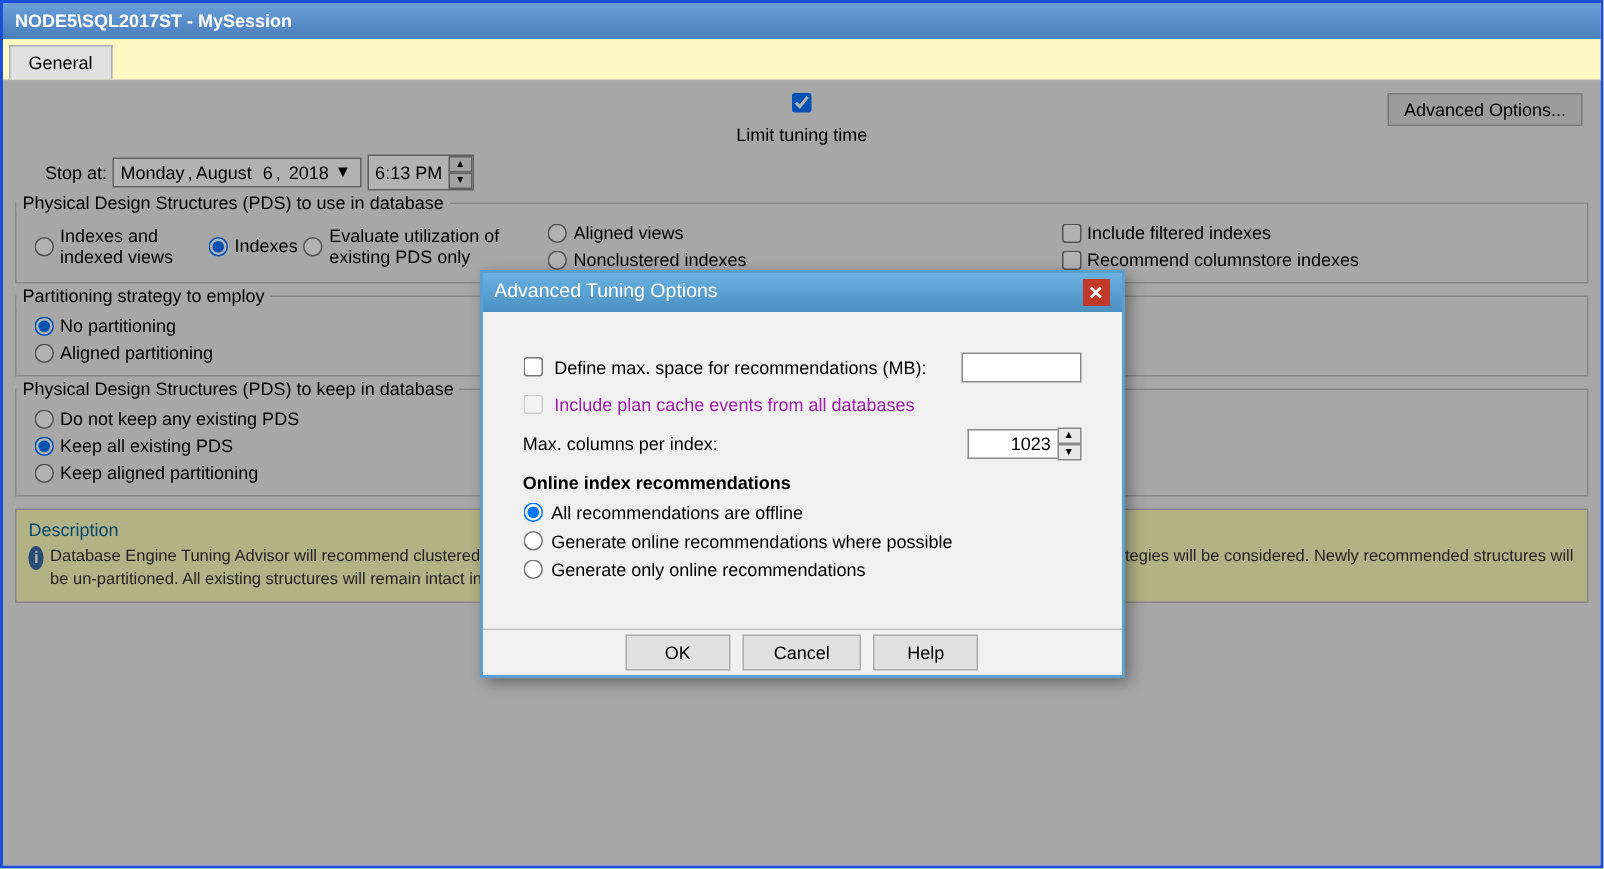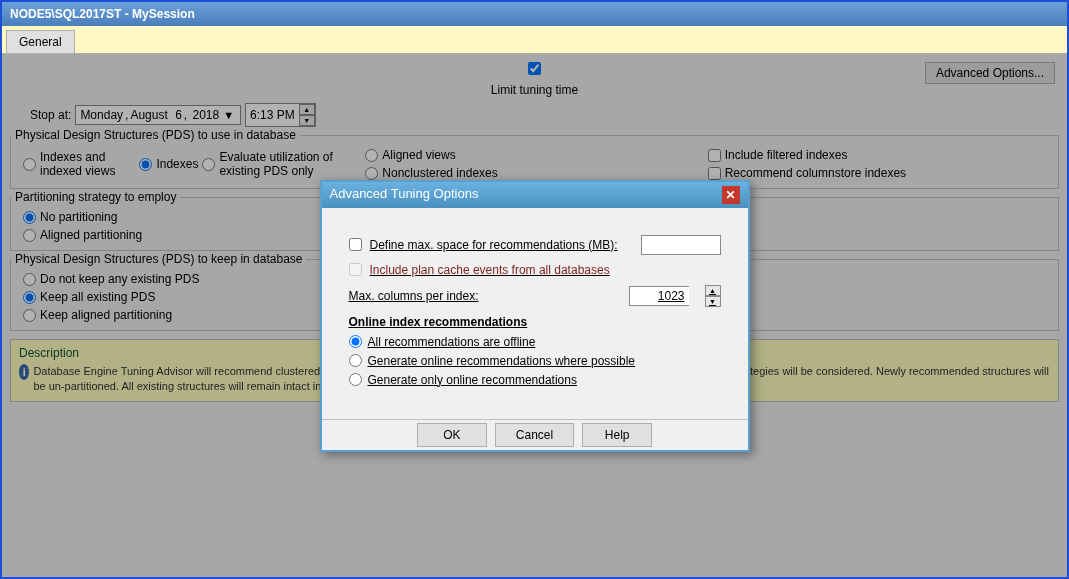--- a/index.html
+++ b/index.html
@@ -126,21 +126,21 @@
     .description-section {
       border: 1px solid #c0c0c0;
       background: #ffffc0;
       padding: 6px 8px;
       margin-top: 4px;
       position: relative;
     }
 
     .description-title {
       font-size: 12px;
-      color: #14532d;
+      color: #0369a1;
       margin-bottom: 4px;
     }
 
     .description-text {
       font-size: 11px;
       color: #333;
       line-height: 1.4;
     }
 
     .info-icon {
@@ -194,21 +194,20 @@
       cursor: pointer;
       font-size: 12px;
       display: flex;
       align-items: center;
       justify-content: center;
       font-weight: bold;
     }
 
     .modal-body {
       padding: 27px;
-      text-decoration: underline;
     }
 
     .modal-field-row {
       display: flex;
       align-items: center;
       gap: 8px;
       margin-bottom: 8px;
     }
 
     .modal-field-row label {
@@ -250,21 +249,21 @@
     .modal-btn {
       padding: 4px 20px;
       border: 1px solid #adadad;
       background: #e0e0e0;
       cursor: pointer;
       font-size: 12px;
       min-width: 70px;
     }
 
     .disabled-text {
-      color: #7f1d1d;
+      color: #a21caf;
     }
 
     input[type="checkbox"], input[type="radio"] {
       margin: 0;
     }
 
     .date-field {
       display: inline-flex;
       align-items: center;
       border: 1px solid #888;
@@ -289,21 +288,21 @@
     }
 
     .max-cols-label {
       flex: 1;
       font-size: 12px;
     }
 
     .max-cols-input-wrap {
       display: flex;
       align-items: center;
-      gap: 16px;
+      gap: 0;
     }
 
     .max-cols-input {
       width: 60px;
       border: 1px solid #888;
       border-right: none;
       background: white;
       padding: 2px 4px;
       font-size: 12px;
       text-align: right;

